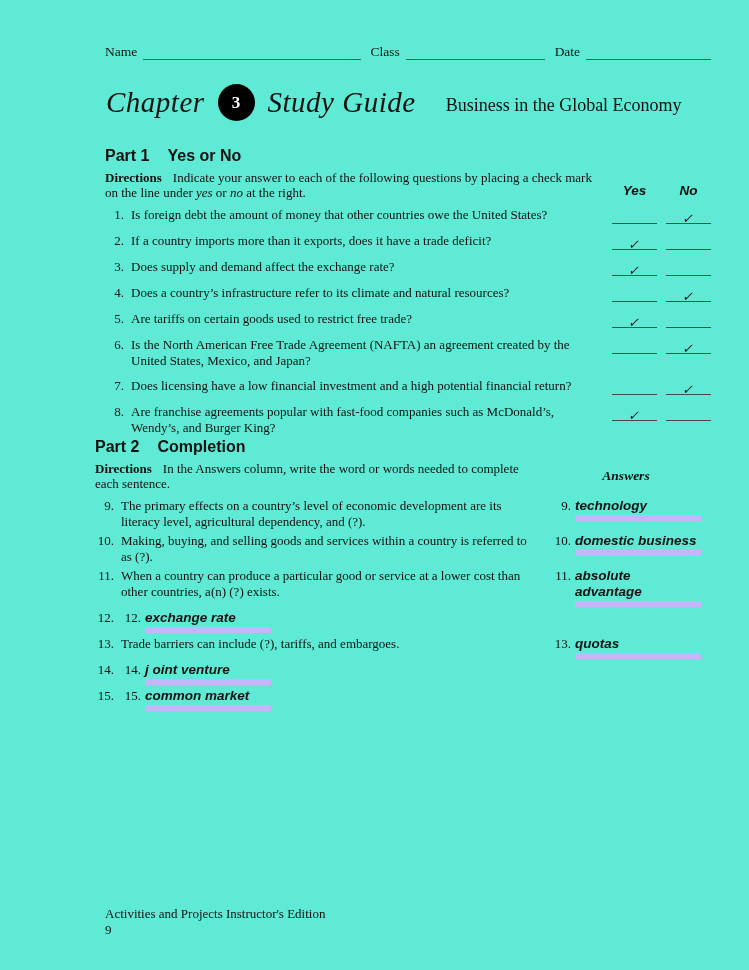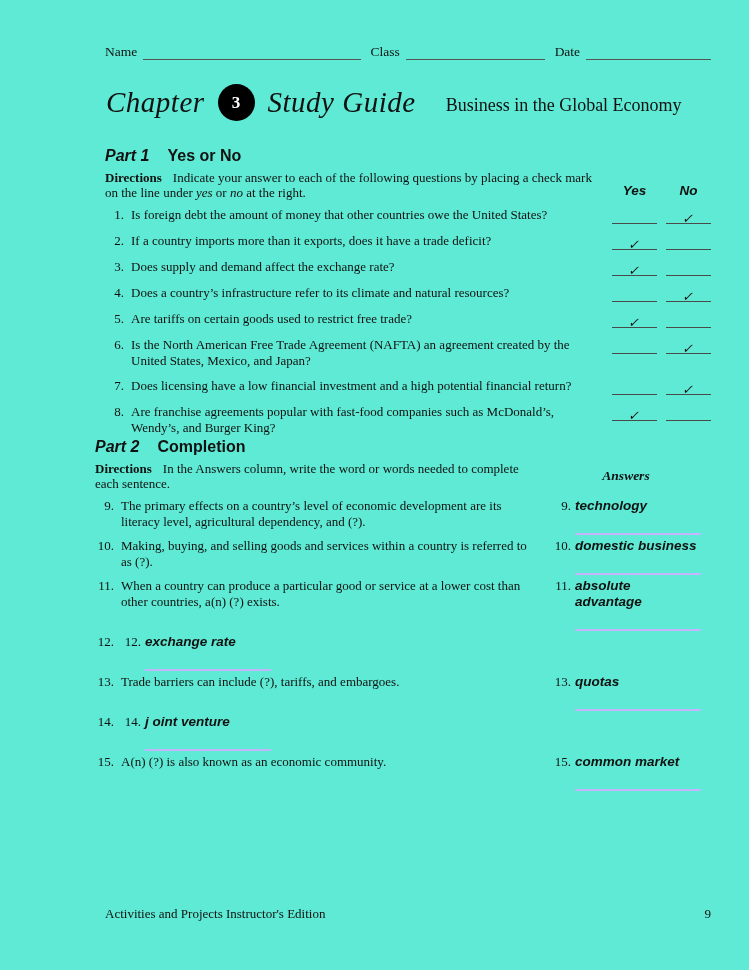--- a/index.html
+++ b/index.html
@@ -44,21 +44,21 @@
 
   
   .part1 { position:absolute; top:147px; left:105px; width:606px; }
   .part2 { position:absolute; top:438px; left:95px; width:606px; }
 
   .part-heading {
     font-family:"Liberation Sans", sans-serif;
     font-weight:bold; font-size:16px;
     margin-bottom:5px;
   }
-  .part-heading .part-no { margin-right:18px;font-style:italic; }
+  .part-heading .part-no { margin-right:18px; }
 
   .dir-row { display:flex; margin-bottom:7px; }
   .directions { flex:1; font-size:13px; line-height:15px; padding-right:10px; }
   .directions b { margin-right:11px; }
   .directions .it { font-style:italic; }
 
   
   .hdr-cell {
     width:45px; margin-left:9px; flex:0 0 auto;
     align-self:flex-end;
@@ -89,33 +89,34 @@
     font-family:Liberation Serif, serif;
     font-weight:bold; font-style:italic; font-size:13.5px;
   }
   .c-row { display:flex; align-items:flex-start; margin-bottom:3px; font-size:13px; line-height:16px; }
   .c-num { width:26px; flex:0 0 auto; text-align:right; padding-right:7px; }
   .c-text { flex:1; padding-right:14px; }
   .c-ans { width:150px; flex:0 0 auto; display:flex; align-items:flex-start; }
   .c-ans-num { width:24px; flex:0 0 auto; text-align:right; padding-right:4px; }
   .c-ans-val {
     flex:1;
-    border-bottom:2px solid #c4b5fd;
+    border-bottom:6px solid #c4b5fd;
     font-family:"Liberation Sans", sans-serif;
     font-weight:bold; font-style:italic; font-size:13.5px;
     line-height:16px;
-    padding-bottom:19px;
+    padding-bottom:1px;
     white-space:pre-line;
   }
 
   
   .footer {
     position:absolute; top:906px; left:105px; width:606px;
     display:flex; justify-content:space-between;
     font-size:13px;
+    flex-direction:column;
   }
 </style>
 </head>
 <body>
 
 <div class="page">
 
   <div class="header-fields">
     <span class="field-label">Name</span>
     <span class="fill-line line-name"></span>
@@ -295,21 +296,20 @@
   <div class="c-row">
     <span class="c-num">14.</span>
     <span class="c-ans">
       <span class="c-ans-num">14.</span>
       <span class="c-ans-val">j oint venture</span>
     </span>
   </div>
 
   <div class="c-row">
     <span class="c-num">15.</span>
-    <span class="c-text">A(n) (?) is also known as an economic community.</span>
     <span class="c-ans">
       <span class="c-ans-num">15.</span>
       <span class="c-ans-val">common market</span>
     </span>
   </div>
 </div>
   </div>
 
   <div class="footer">
     <span>Activities and Projects Instructor's Edition</span>

